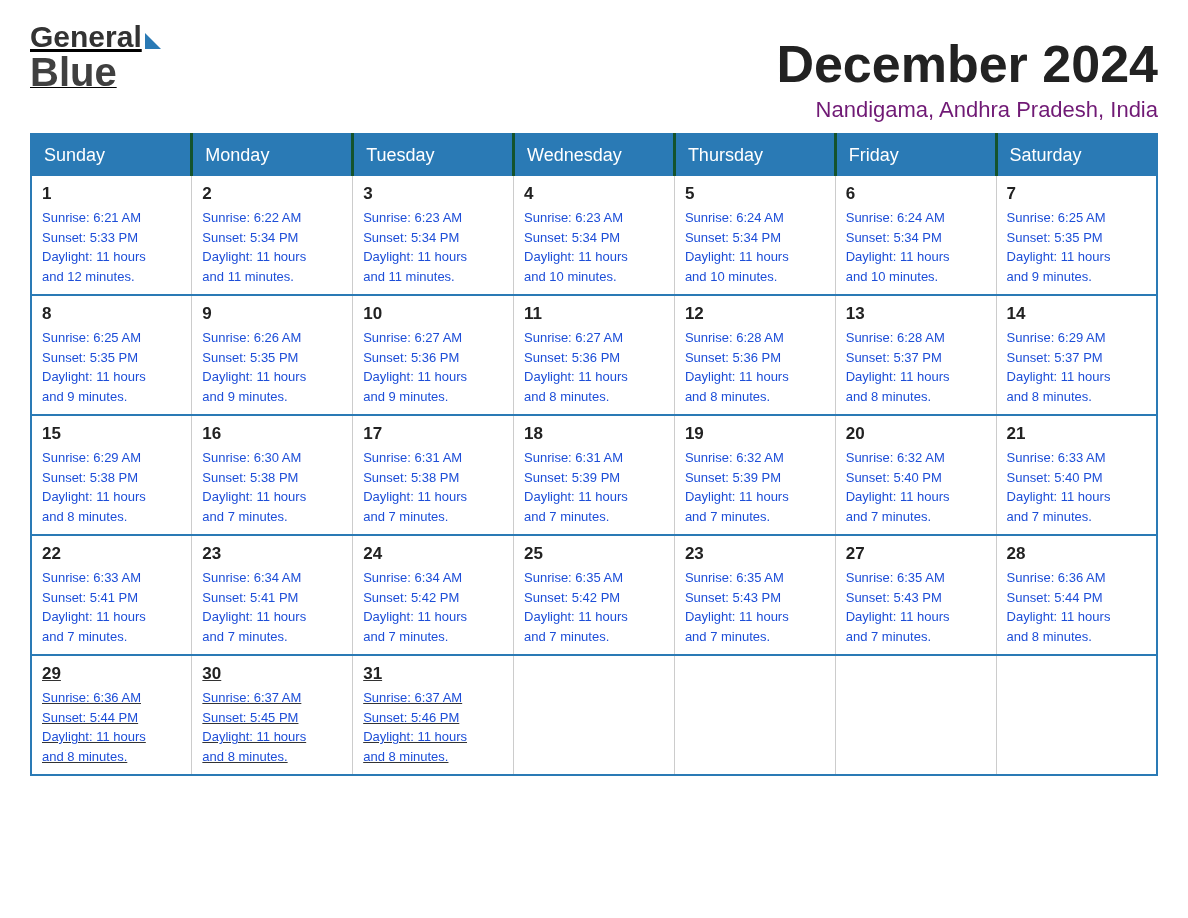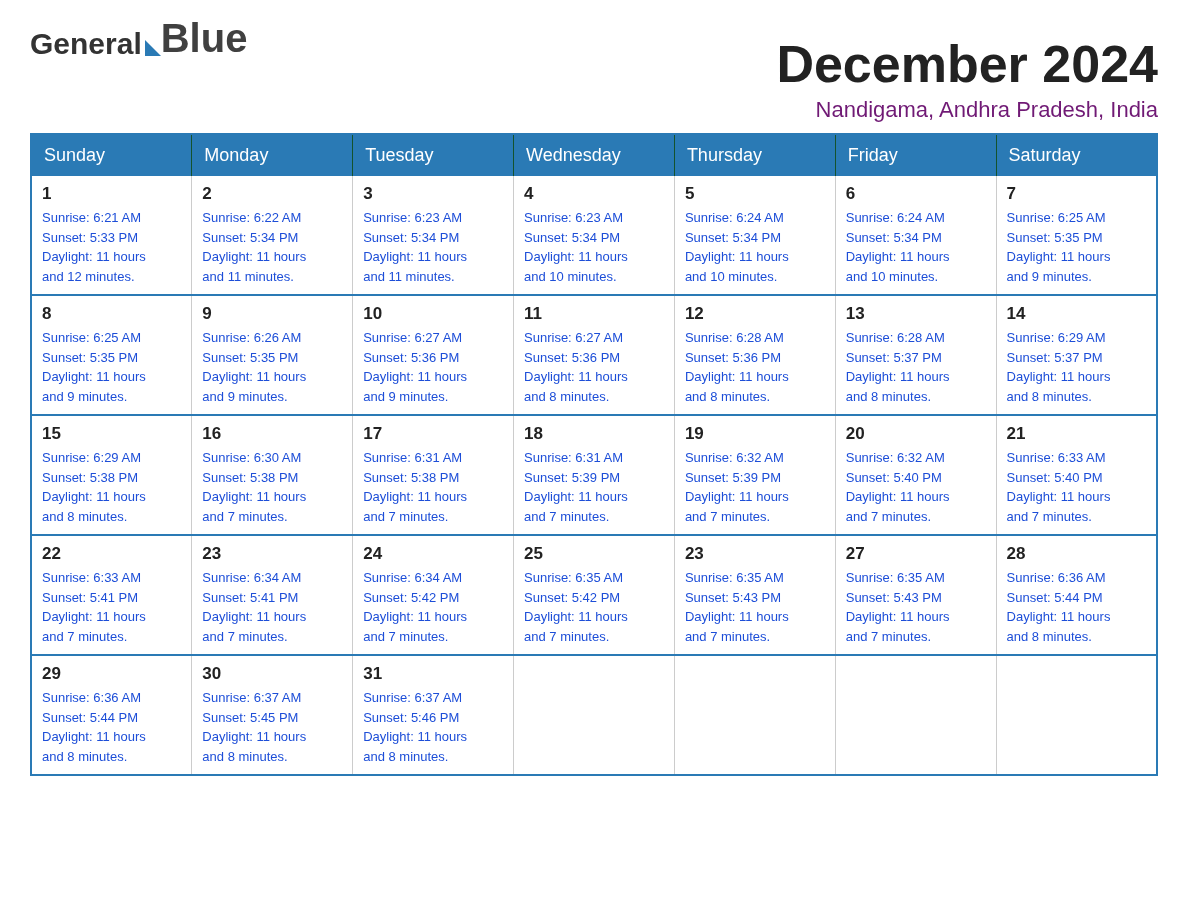--- a/index.html
+++ b/index.html
@@ -11,22 +11,23 @@
       padding: 20px 30px;
     }
     .header {
       display: flex;
       justify-content: space-between;
       align-items: flex-start;
       margin-bottom: 10px;
     }
     .logo-wrapper {
       display: flex;
-      flex-direction: row;
-      align-items: flex-end;
+      flex-direction: column;
+      align-items: flex-start;
+      text-decoration: underline;
     }
     .logo-line1 {
       display: flex;
       align-items: center;
     }
     .title-block {
       text-align: right;
       margin-top: 16px;
     }
     .month-title {
@@ -45,40 +46,41 @@
       border-collapse: collapse;
       border: 2px solid #2a7ab5;
     }
     .calendar-table th {
       background-color: #2a7ab5;
       color: #fff;
       font-size: 18px;
       font-weight: normal;
       padding: 10px 12px;
       text-align: left;
-      border-right: 1px solid #14532d;
+      border-right: 3px solid #14532d;
     }
     .calendar-table th:last-child {
       border-right: none;
     }
     .calendar-table td {
       vertical-align: top;
       padding: 8px 10px;
       border-right: 1px solid #ccc;
       border-bottom: 2px solid #2a7ab5;
       width: calc(100% / 7);
       font-size: 13px;
       color: #333;
       background: #fff;
     }
     .calendar-table td:last-child {
       border-right: none;
     }
     .calendar-table tr:last-child td {
       border-bottom: none;
+      text-decoration: underline;
     }
     .day-number {
       font-size: 17px;
       font-weight: bold;
       color: #222;
       display: block;
       margin-bottom: 4px;
     }
     .day-info {
       font-size: 13px;

